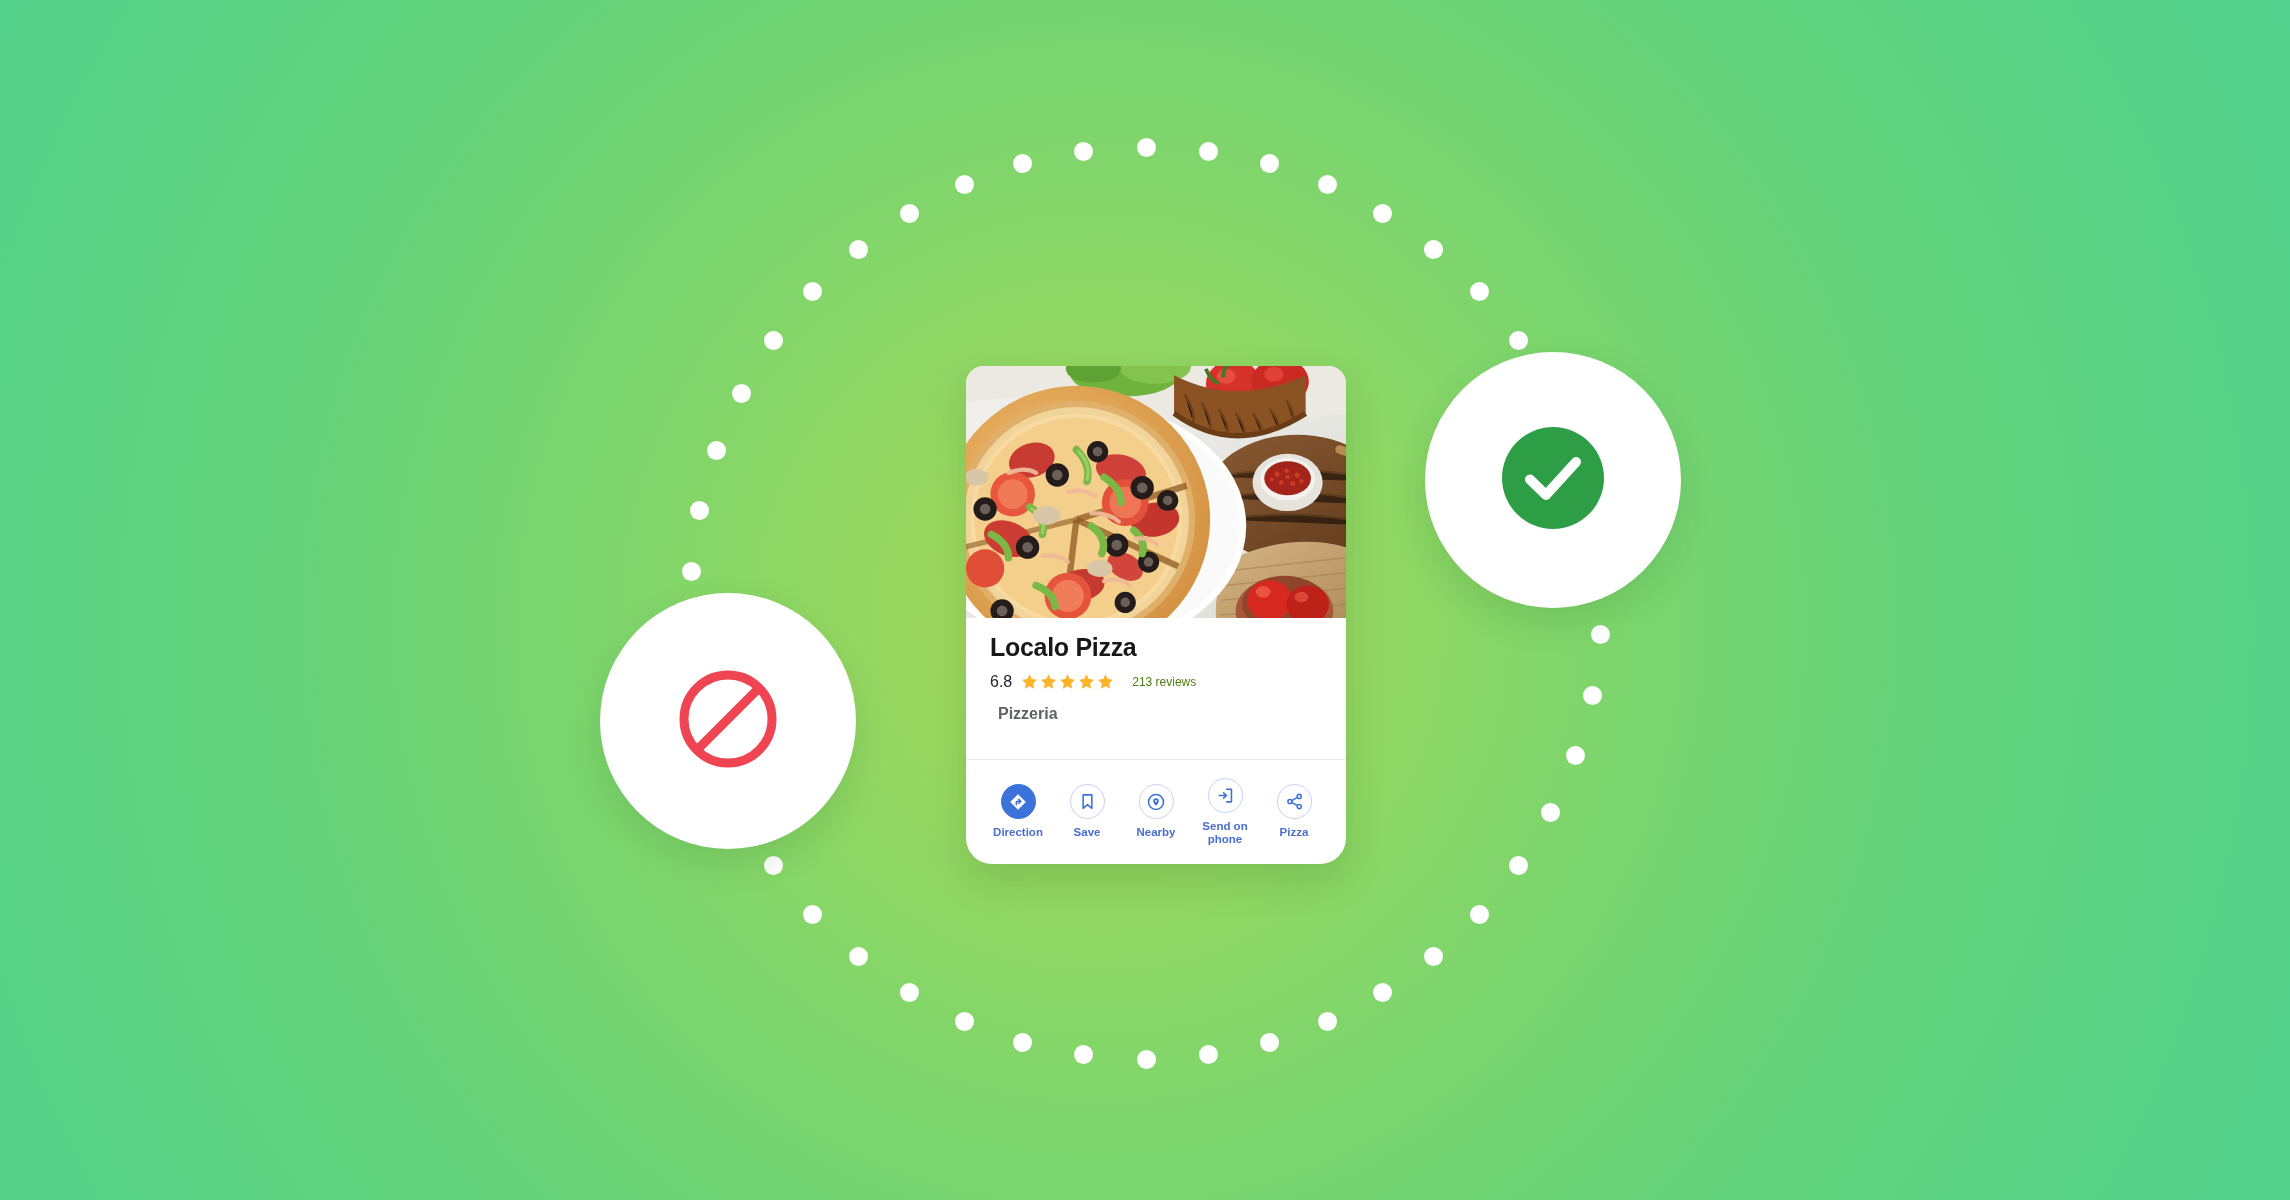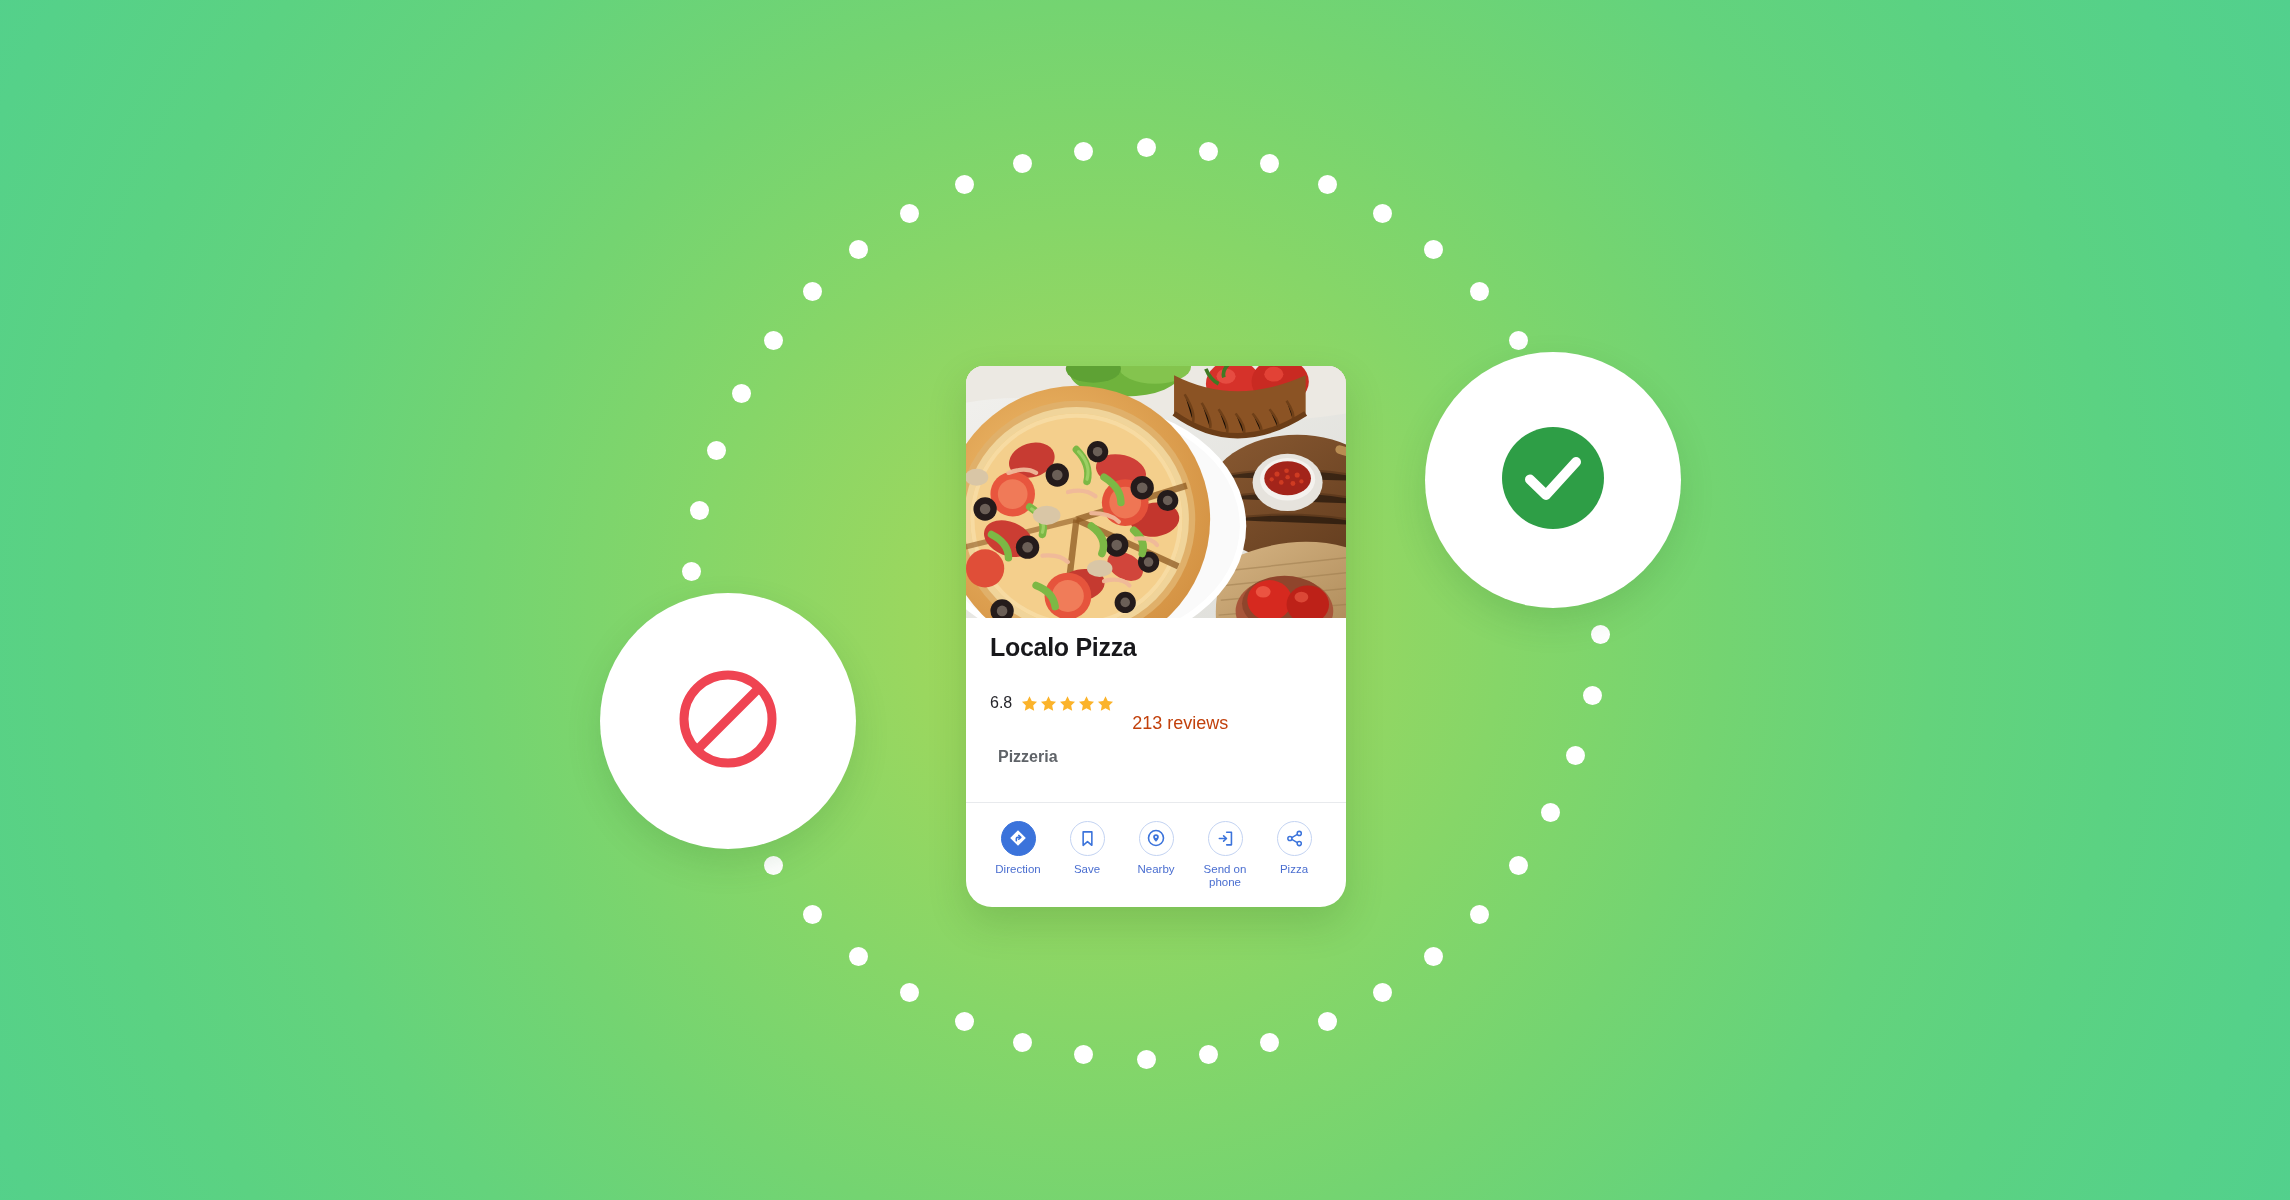--- a/index.html
+++ b/index.html
@@ -115,44 +115,44 @@
     font-size: 16px;
     color: #26262b;
   }
   .stars {
     display: flex;
     gap: 2px;
     align-items: center;
   }
   .stars svg { display: block; }
   .review-count {
-    font-size: 18px;
-    color: #c2410c;
+    font-size: 12px;
+    color: #4d7c0f;
     margin-left: 9px;
     text-decoration: none;
-    margin-top: 40px;
   }
   .place-category {
     font-size: 16px;
     color: #5f6368;
     margin: 8px;
     font-weight: bold;
   }
 
   .card-divider {
     height: 1px;
     background: #e8eaed;
     margin: 14px 0 0 0;
   }
 
   .actions {
     display: flex;
-    align-items: flex-start;
+    align-items: center;
     justify-content: space-between;
     padding: 18px 20px 18px 20px;
+    font-weight: bold;
   }
   .action {
     width: 64px;
     display: flex;
     flex-direction: column;
     align-items: center;
     gap: 7px;
     cursor: pointer;
   }
   .action-ico {

